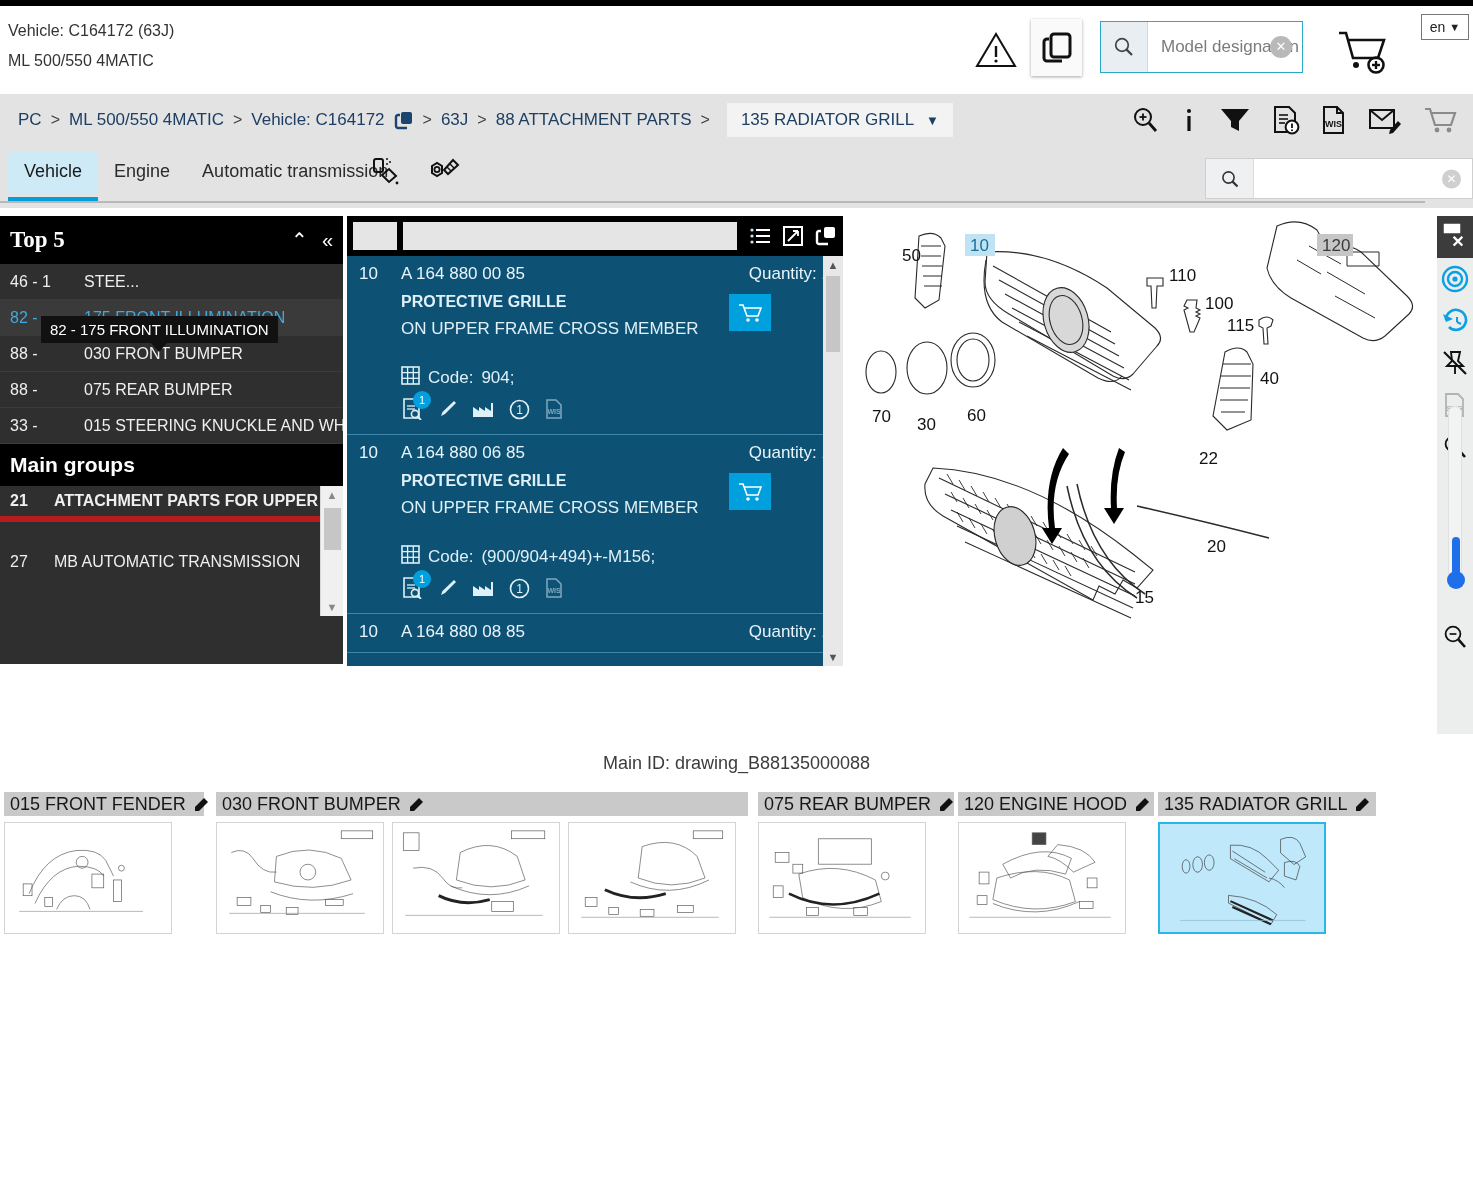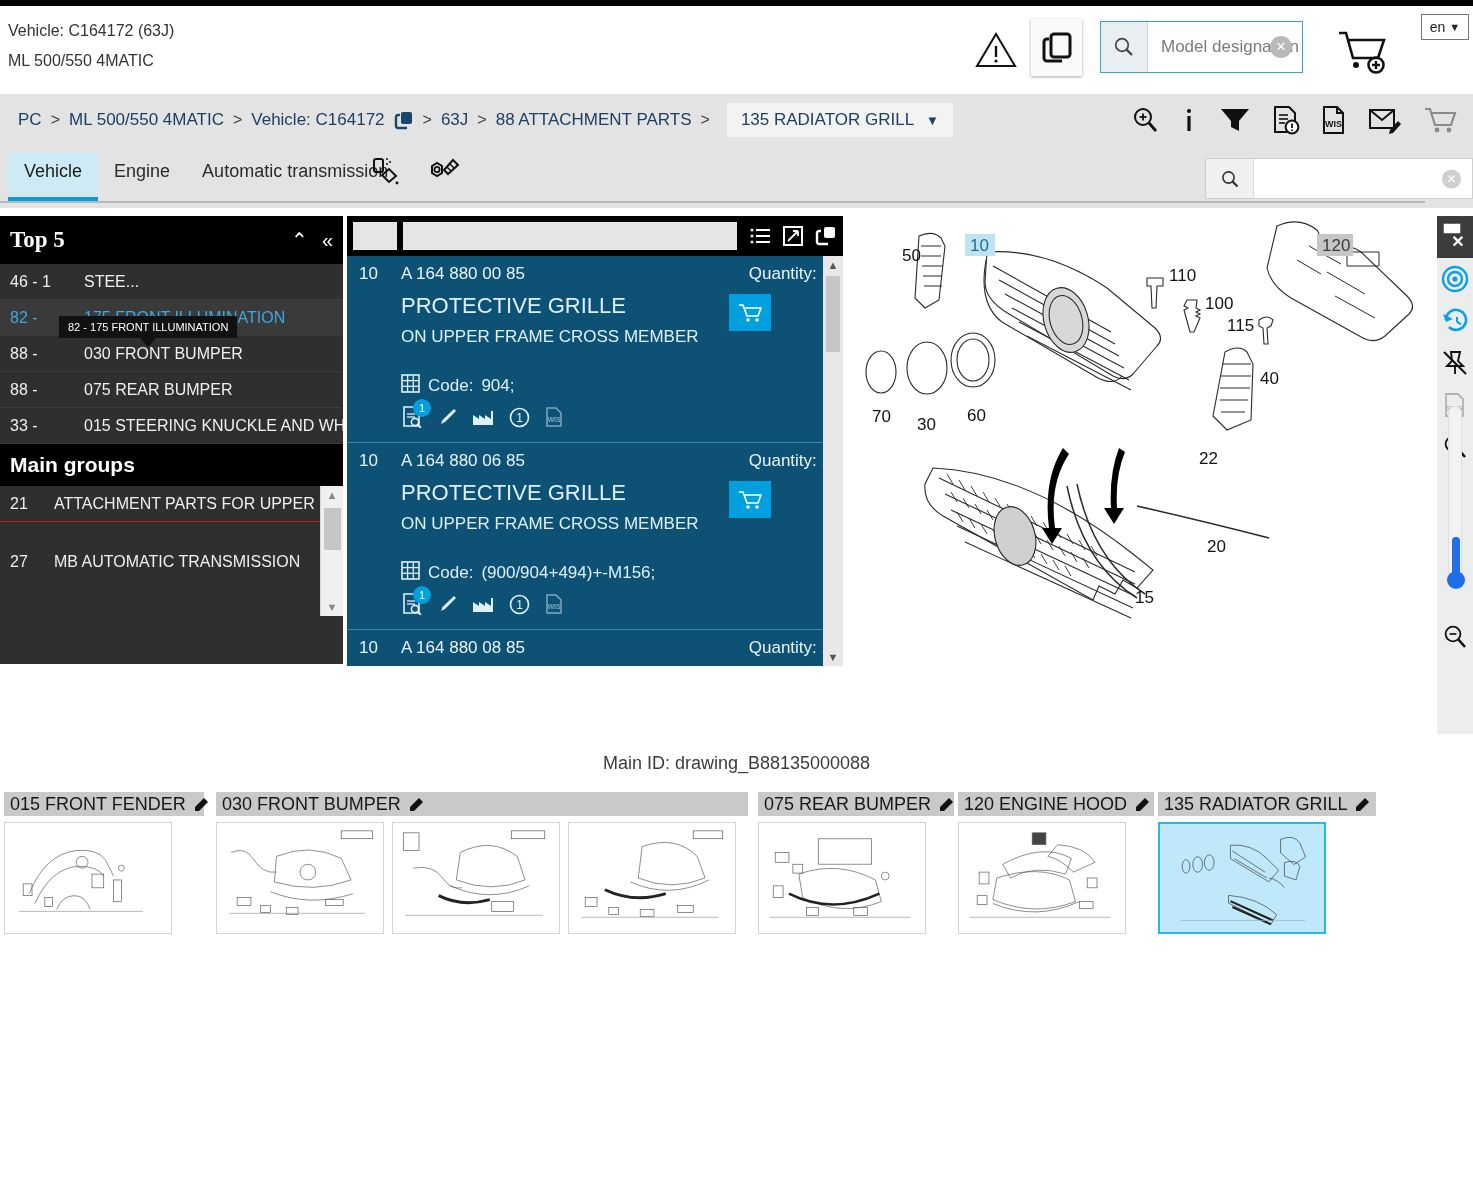--- a/index.html
+++ b/index.html
@@ -64,47 +64,47 @@
   
   .side { position:absolute; left:0; top:0; width:343px; height:448px; background:#2f2f2f; }
   .side-hdr { height:48px; background:#000; display:flex; align-items:center; padding:0 10px; }
   .side-hdr .t { color:#fff; font-size:23px; font-weight:bold; flex:1;font-family:Liberation Serif, serif; }
   .side-hdr .ctl { color:#fff; font-size:20px; margin-left:14px; cursor:pointer; }
   .side-item { height:36px; display:flex; align-items:center; padding:0 10px; color:#efefef; font-size:16px;
                border-bottom:1px solid #3b3b3b; white-space:nowrap; overflow:hidden; cursor:pointer; }
   .side-item .num { min-width:74px; }
   .side-item.sel { background:#3a3a3a; color:#3fa9e0; }
   .side-item.sel .num { color:#3fa9e0; }
-  .tip { position:absolute; left:59px; top:52px; background:#111; color:#fff; font-size:11px; padding:5px 9px; z-index:30; white-space:nowrap; }
+  .tip { position:absolute; left:41px; top:52px; background:#111; color:#fff; font-size:15px; padding:5px 9px; z-index:30; white-space:nowrap; }
   .tip:after { content:""; position:absolute; left:50%; margin-left:-8px; bottom:-9px; border-left:8px solid transparent;
                border-right:8px solid transparent; border-top:9px solid #111; }
   .mg-hdr { height:42px; background:#000; display:flex; align-items:center; padding:0 10px; }
   .mg-hdr .t { color:#fff; font-size:21px; font-weight:bold; }
   .mg-list { position:relative; height:130px; }
   .mg-item { height:36px; display:flex; align-items:center; color:#efefef; font-size:16px; padding:0 10px; cursor:pointer; }
   .mg-item .num { min-width:44px; }
-  .mg-item.gap { border-bottom:1px solid #b91c1c; margin-bottom:22px; }
+  .mg-item.gap { border-bottom:6px solid #b91c1c; margin-bottom:22px;font-weight:bold; }
   .vscroll { position:absolute; right:0; top:0; width:23px; height:100%; background:#f0f0f0; border-left:1px solid #d8d8d8;
              display:flex; flex-direction:column; align-items:center; justify-content:space-between; cursor:pointer; }
   .vscroll .arw { font-size:11px; color:#888; padding:3px 0; }
   .vscroll .thumb { position:absolute; top:22px; left:3px; width:17px; height:42px; background:#c6c6c6; }
 
   
   .parts { position:absolute; left:347px; top:0; width:496px; height:450px; background:#fff; }
   .parts-hdr { height:40px; background:#000; display:flex; align-items:center; padding:0 6px; gap:6px; }
   .parts-hdr .chip { width:44px; height:28px; background:#e5e5e5; }
   .parts-hdr .fld { flex:1; height:28px; background:#e5e5e5; }
   .parts-hdr .ic { margin-left:6px; cursor:pointer; display:flex; align-items:center; }
   .parts-body { position:relative; height:410px; background:#0d5274; overflow:hidden; }
   .part { border-bottom:1px solid #3d87ab; padding:8px 12px 10px; position:relative; }
   .part .row1 { display:flex; align-items:baseline; color:#e8f4fa; font-size:17px; }
   .part .pos { width:42px; }
   .part .pn { flex:1; }
   .part .qty { font-size:17px; color:#e8f4fa; }
-  .part .desc { color:#dff0f8; font-size:22px; margin-top:9px; margin-left:42px; }
+  .part .desc { color:#dff0f8; font-size:16px; margin-top:9px; margin-left:42px;font-weight:bold; }
   .part .sub { color:#dff0f8; font-size:17px; margin-top:8px; margin-left:42px; }
   .part .code { color:#dff0f8; font-size:17px; margin-top:27px; margin-left:42px; display:flex; align-items:center; gap:8px; }
   .part .icons { margin-top:8px; margin-left:42px; display:flex; align-items:center; gap:14px; }
   .part .icons .i { cursor:pointer; position:relative; }
   .badge { position:absolute; left:12px; top:-7px; width:18px; height:18px; background:#00a0df; color:#fff;
            border-radius:50%; font-size:11px; line-height:18px; text-align:center; }
   .cartbtn { position:absolute; right:72px; top:38px; width:42px; height:37px; background:#00a0df;
              display:flex; align-items:center; justify-content:center; cursor:pointer; }
   .pscroll { position:absolute; right:0; top:0; width:20px; height:410px; background:#e8e8e8;
              display:flex; flex-direction:column; align-items:center; justify-content:space-between; cursor:pointer; }

